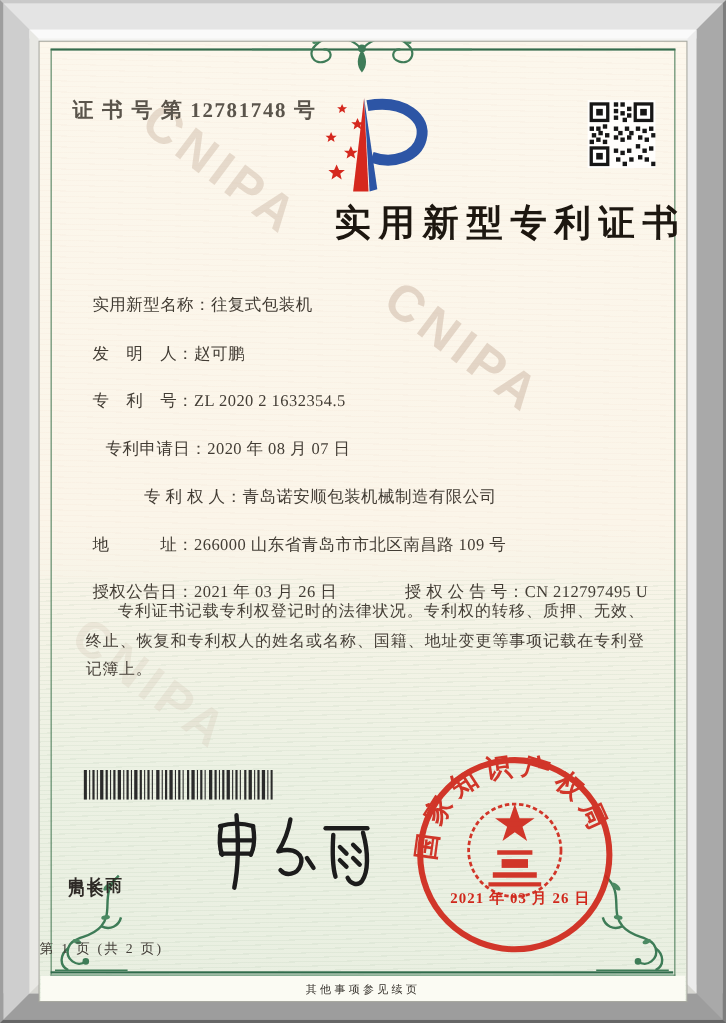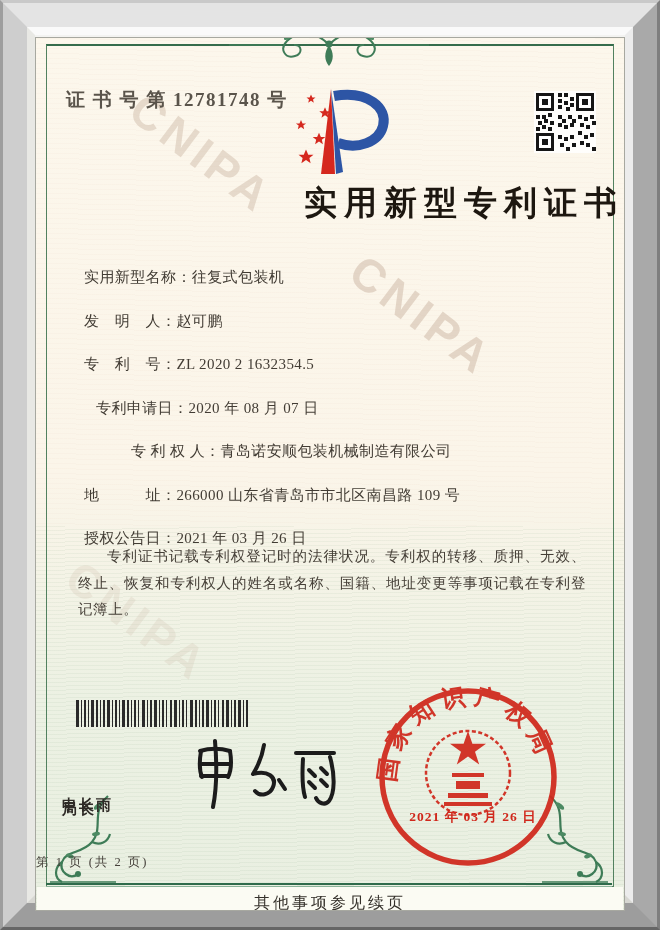--- a/index.html
+++ b/index.html
@@ -43,21 +43,21 @@
   .legal{position:absolute;left:42px;width:508px;top:505px;font-size:14.5px;
          line-height:26.5px;color:#453f37;text-align:justify;}
   .legal p{margin:0;text-indent:2em;letter-spacing:.6px;}
   .director{position:absolute;left:26px;font-size:15px;font-weight:600;color:#2e2a26;
             font-family:"Liberation Sans","DejaVu Sans",sans-serif;letter-spacing:2px;}
   .seal-date{position:absolute;left:352px;top:770px;width:170px;text-align:center;
              font-size:13.5px;font-weight:bold;color:#d0281c;letter-spacing:1px;z-index:7;white-space:nowrap;}
   .page-ind{position:absolute;left:0;right:0;top:816px;text-align:left;
             font-size:12.5px;color:#45403a;letter-spacing:2px;}
   .footer-note{position:absolute;left:0;right:0;top:855px;text-align:center;
-               font-size:16px;color:#35312b;letter-spacing:3px;}
+               font-size:10px;color:#35312b;letter-spacing:3px;}
   svg{display:block;}
 </style>
 </head>
 <body>
 
 <div class="stage">
   <div class="f-bevel"></div>
   <div class="f-lip"></div>
   <div class="f-edge"></div>
 
@@ -203,20 +203,23 @@
     </div>
     <div class="frow" style="top:404px;margin-left:47px;">
       <span class="lbl">专 利 权 人：</span><span>青岛诺安顺包装机械制造有限公司</span>
     </div>
     <div class="frow" style="top:448px;text-align:center;">
       <span class="lbl">地　　　址：</span><span>266000 山东省青岛市市北区南昌路 109 号</span>
     </div>
     <div class="frow" style="top:491px;">
       <span class="lbl">授权公告日：</span><span>2021 年 03 月 26 日</span>
     </div>
+    <div class="frow" style="top:491px;left:332px;">
+      <span class="lbl">授 权 公 告 号：</span><span>CN 212797495 U</span>
+    </div>
 
     <div class="legal">
       <p>专利证书记载专利权登记时的法律状况。专利权的转移、质押、无效、终止、恢复和专利权人的姓名或名称、国籍、地址变更等事项记载在专利登记簿上。</p>
     </div>
 
     <svg class="ornament" style="left:40px;top:662px;" width="172" height="27" viewBox="0 0 172 27">
       <path fill="#2a2a2a" d="M0 0h3v27h-3z M5 0h1v27h-1z M8 0h2v27h-2z M12 0h1v27h-1z M15 0h3v27h-3z M20 0h2v27h-2z M24 0h1v27h-1z M27 0h2v27h-2z M31 0h3v27h-3z M36 0h1v27h-1z M39 0h2v27h-2z M43 0h1v27h-1z M46 0h3v27h-3z M51 0h2v27h-2z M55 0h1v27h-1z M58 0h2v27h-2z M62 0h1v27h-1z M66 0h3v27h-3z M71 0h1v27h-1z M74 0h2v27h-2z M78 0h3v27h-3z M83 0h1v27h-1z M86 0h2v27h-2z M90 0h1v27h-1z M94 0h2v27h-2z M98 0h3v27h-3z M103 0h1v27h-1z M106 0h2v27h-2z M110 0h1v27h-1z M114 0h3v27h-3z M119 0h2v27h-2z M123 0h1v27h-1z M126 0h2v27h-2z M130 0h3v27h-3z M135 0h1v27h-1z M138 0h2v27h-2z M142 0h1v27h-1z M146 0h2v27h-2z M150 0h3v27h-3z M155 0h1v27h-1z M158 0h2v27h-2z M162 0h3v27h-3z M167 0h1v27h-1z M170 0h2v27h-2z"></path>
     </svg>
 
     <div class="director" style="top:719px;margin-top:43px;">局长</div>

